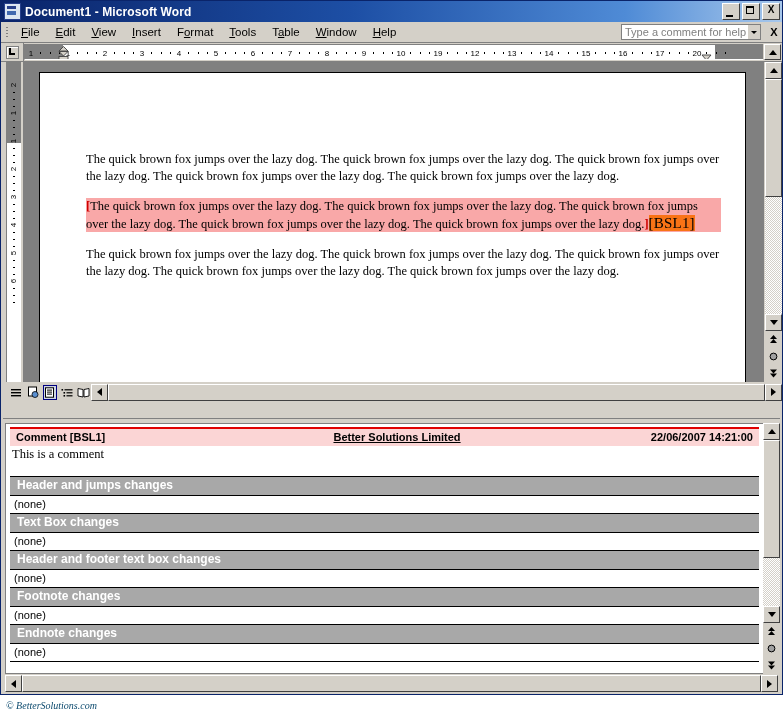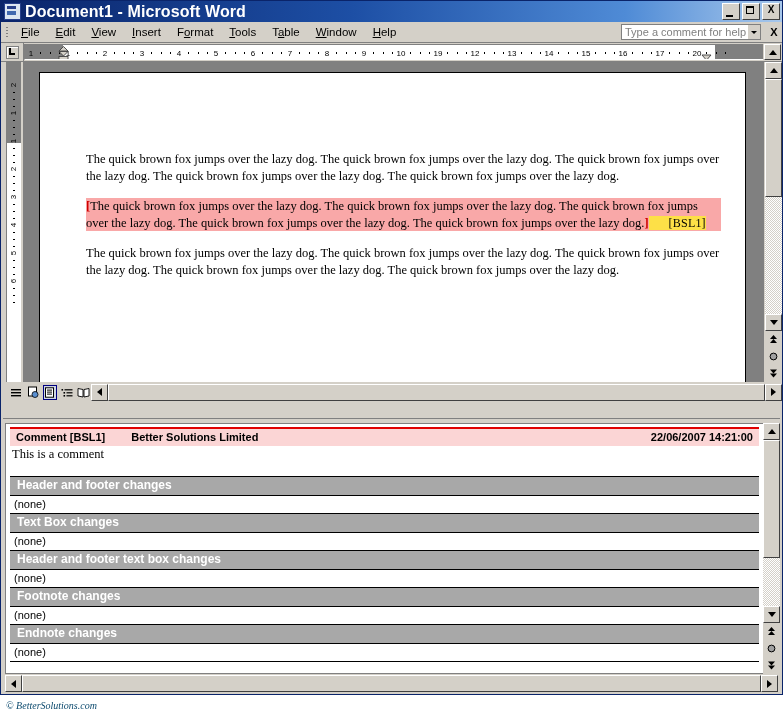--- a/index.html
+++ b/index.html
@@ -55,21 +55,21 @@
   .title-icon:after {
     content: "";
     position: absolute;
     left: 2px; top: 7px;
     width: 9px; height: 4px;
     background: #4169b0;
   }
   .title-text {
     color: #ffffff;
     font-weight: bold;
-    font-size: 16px;
+    font-size: 12px;
     letter-spacing: 0.1px;
     flex: 1 1 auto;
     white-space: nowrap;
     overflow: hidden;
   }
   .win-btns { display: flex; gap: 2px; flex: 0 0 auto; }
   .win-btn {
     width: 16px; height: 15px;
     background: #d4d0c8;
     border: 1px solid #ffffff;
@@ -348,25 +348,24 @@
     position: relative;
     display: block;
   }
   .para.hl .content { background: #f9a8a8; }
   .cmt-bracket {
     color: #d00000;
     font-weight: bold;
     font-family: "Liberation Serif", serif;
   }
   .cmt-ref {
-    font-size: 12px;
+    font-size: 15px;
     font-variant: small-caps;
     letter-spacing: 0.2px;
-    background: #fde047;
-    padding-left: 20px;
+    background: #f97316;
   }
   .vscroll {
     width: 17px;
     flex: 0 0 auto;
     background: #d4d0c8;
     display: flex;
     flex-direction: column;
     border-left: 1px solid #d4d0c8;
   }
   .sb-btn {
@@ -548,21 +547,21 @@
     background: #fbd5d5;
     border-top: 2px solid #e00000;
     display: flex;
     font-weight: bold;
     font-size: 11px;
     padding: 2px 6px 2px 6px;
     box-sizing: border-box;
     line-height: 13px;
   }
   .cmt-head .c-label { flex: 0 0 auto; }
-  .cmt-head .c-author { flex: 1 1 auto; padding-left: 26px; }
+  .cmt-head .c-author { flex: 1 1 auto; text-align: center; padding-left: 38px; text-decoration: underline; }
   .cmt-head .c-date { flex: 0 0 auto; }
   .cmt-text {
     font-family: "Liberation Serif", serif;
     font-size: 12.5px;
     padding: 1px 0 14px 2px;
     background: #fff;
   }
   .rev-vscroll {
     width: 17px;
     flex: 0 0 auto;
@@ -846,21 +845,21 @@
       <div class="rev-content">
         <div class="rev-inner" id="rev-inner">
             <div class="cmt-block">
               <div class="cmt-head">
                 <div class="c-label">Comment [BSL1]</div>
                 <div class="c-author">Better Solutions Limited</div>
                 <div class="c-date">22/06/2007 14:21:00</div>
               </div>
               <div class="cmt-text">This is a comment</div>
             </div>
-            <div class="sec-header"><span class="label">Header and footer changes</span></div>
+            <div class="sec-header"><span class="label">Header and jumps changes</span></div>
             <div class="sec-none">(none)</div>
             <div class="sec-header"><span class="label">Text Box changes</span></div>
             <div class="sec-none">(none)</div>
             <div class="sec-header"><span class="label">Header and footer text box changes</span></div>
             <div class="sec-none">(none)</div>
             <div class="sec-header"><span class="label">Footnote changes</span></div>
             <div class="sec-none">(none)</div>
             <div class="sec-header"><span class="label">Endnote changes</span></div>
             <div class="sec-none">(none)</div>
           </div>

